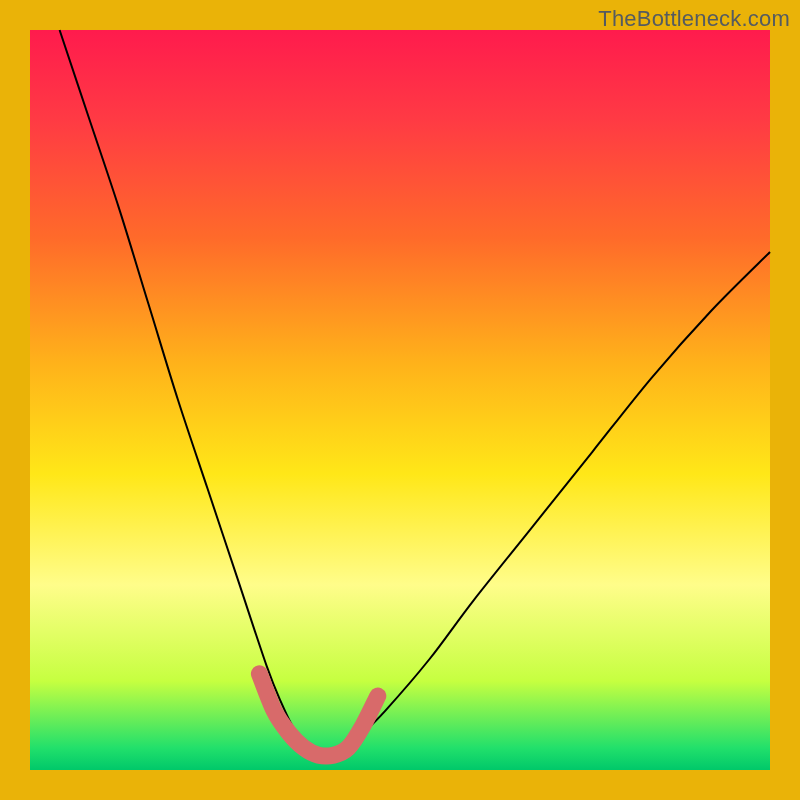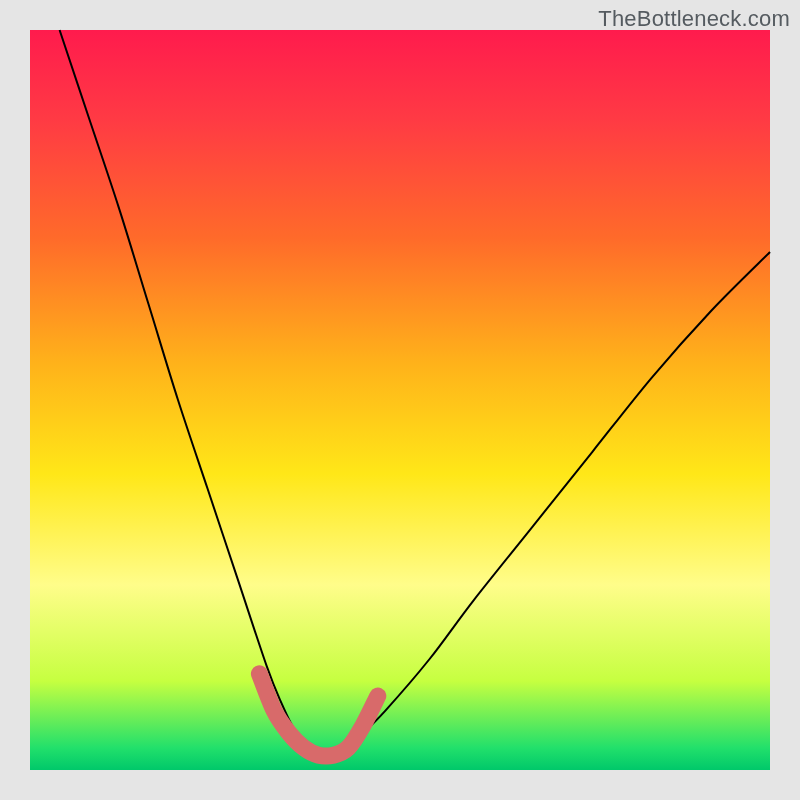--- a/index.html
+++ b/index.html
@@ -8,21 +8,21 @@
     width: 800px;
     height: 800px;
     background: #000;
     overflow: hidden;
     font-family: Arial, Helvetica, sans-serif;
   }
   .frame {
     position: absolute;
     left: 0; top: 0;
     width: 800px; height: 800px;
-    background: #e5e5e5;
+    background: #eab308;
   }
   .plot-area {
     position: absolute;
     left: 30px;
     top: 30px;
     width: 740px;
     height: 740px;
     background: linear-gradient(to bottom,
       #ff1b4d 0%,
       #ff3a44 12%,

